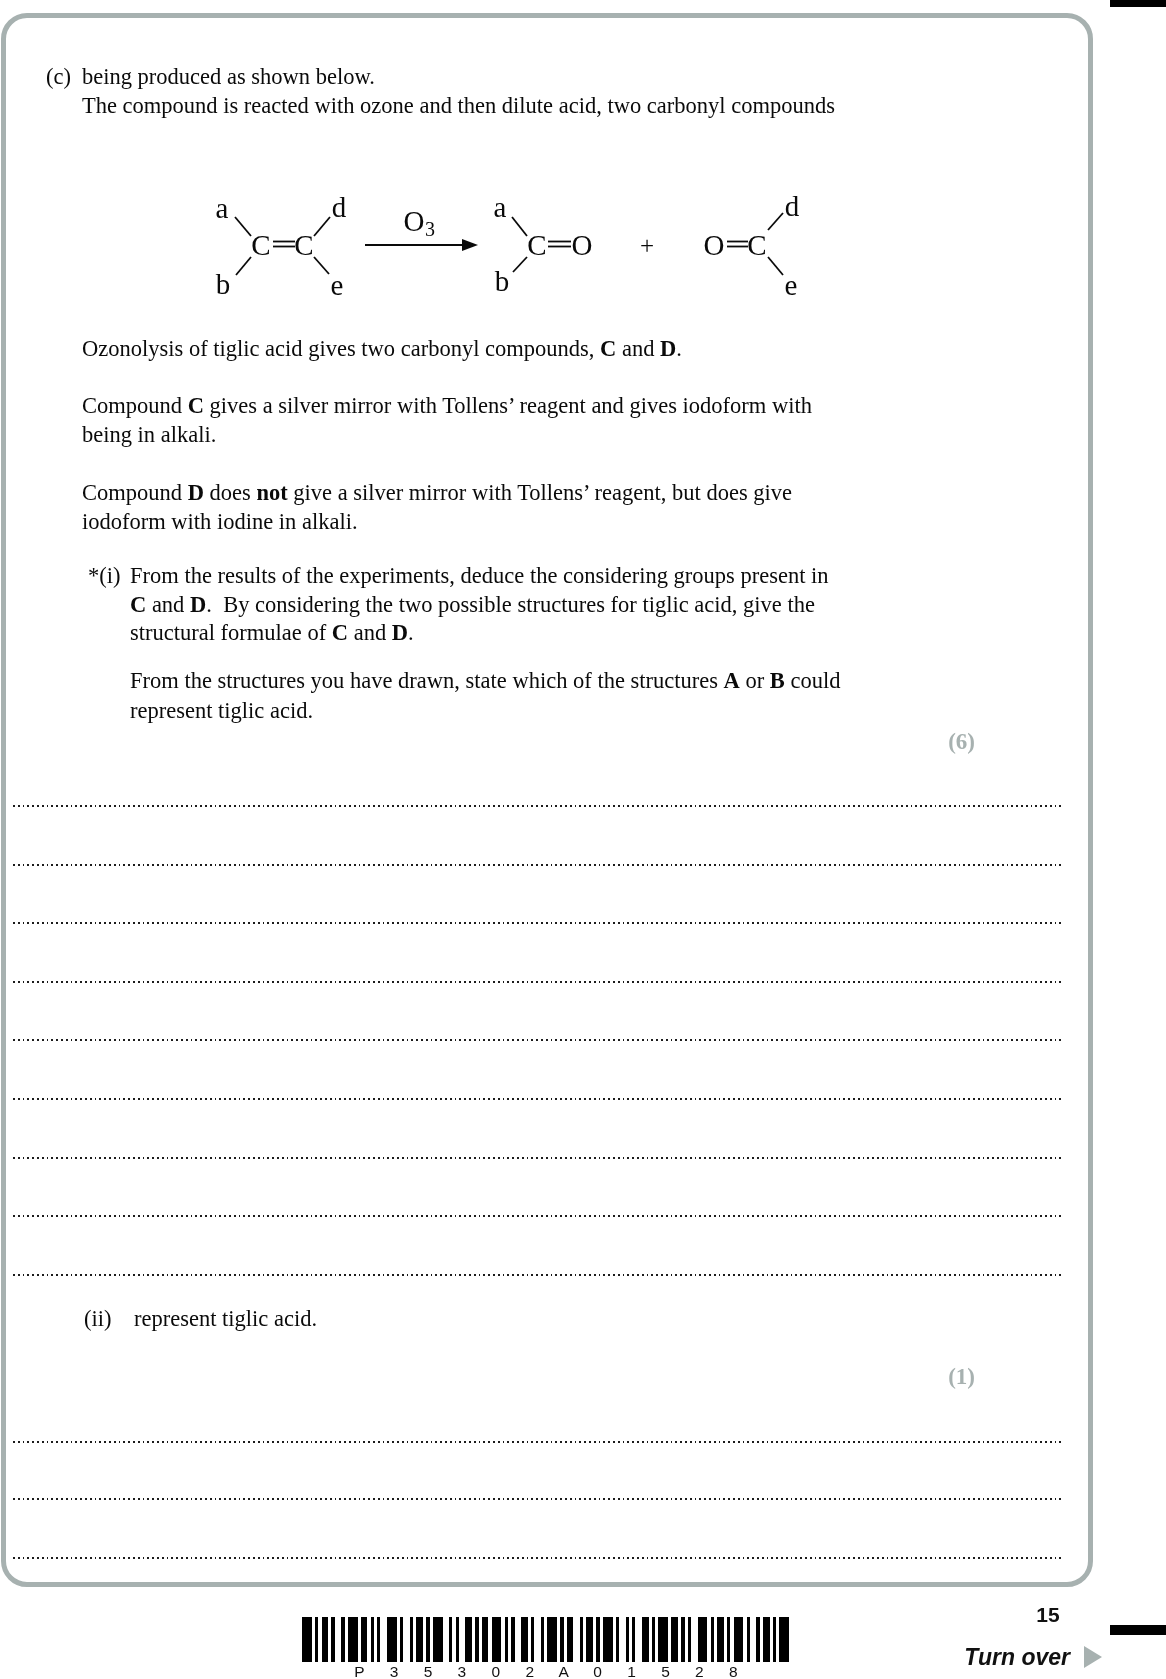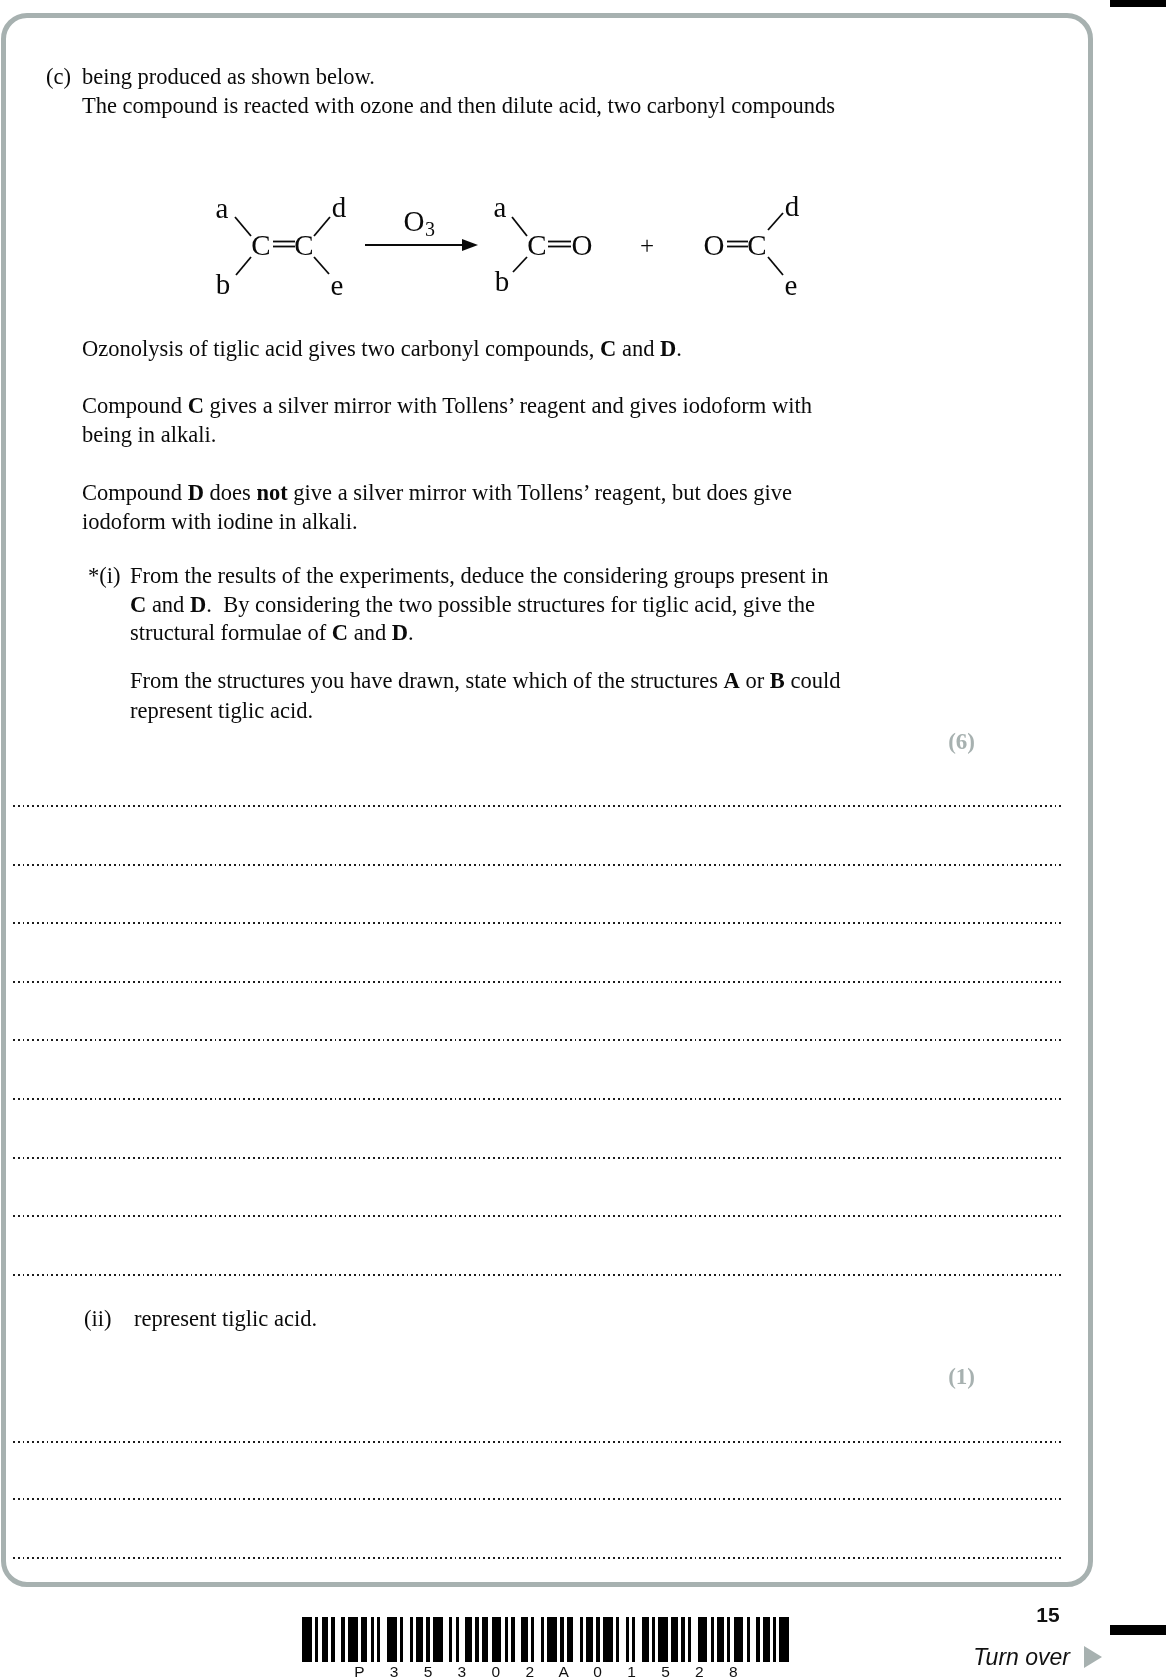--- a/index.html
+++ b/index.html
@@ -15,21 +15,21 @@
   .diagram{position:absolute;left:180px;top:185px}
   .diagram text{font-family:"Liberation Serif",serif;font-size:29px;fill:#0a0a0a}
   .diagram text.sub{font-size:20px}
   .diagram text.plus{font-size:25px}
   .diagram line{stroke:#0a0a0a;stroke-width:1.8}
   .edge-mark{position:absolute;background:#000}
   .page-number{position:absolute;left:1023px;top:1603px;width:50px;text-align:center;
         font-family:"Liberation Sans",sans-serif;font-weight:bold;font-size:21px;color:#111}
   .turnover{position:absolute;left:880px;top:1644px;width:222px;height:26px;display:flex;
         align-items:center;justify-content:flex-end;gap:14px;
-        font-family:"Liberation Sans",sans-serif;font-weight:normal;font-style:italic;font-size:23px;color:#111}
+        font-family:"Liberation Sans",sans-serif;font-weight:bold;font-style:italic;font-size:23px;color:#111}
   .tri{width:0;height:0;border-left:18px solid #a7b1b0;border-top:11px solid transparent;border-bottom:11px solid transparent}
   .barcode{position:absolute;left:302px;top:1617px;width:488px}
   .bars{height:45px;font-size:0;white-space:nowrap}
   .bclabel{margin-top:1px;text-align:center;font-family:"Liberation Sans",sans-serif;
         font-size:15.5px;color:#111;white-space:pre;word-spacing:21px}
 </style>
 </head>
 <body>
 
 <div class="page">

